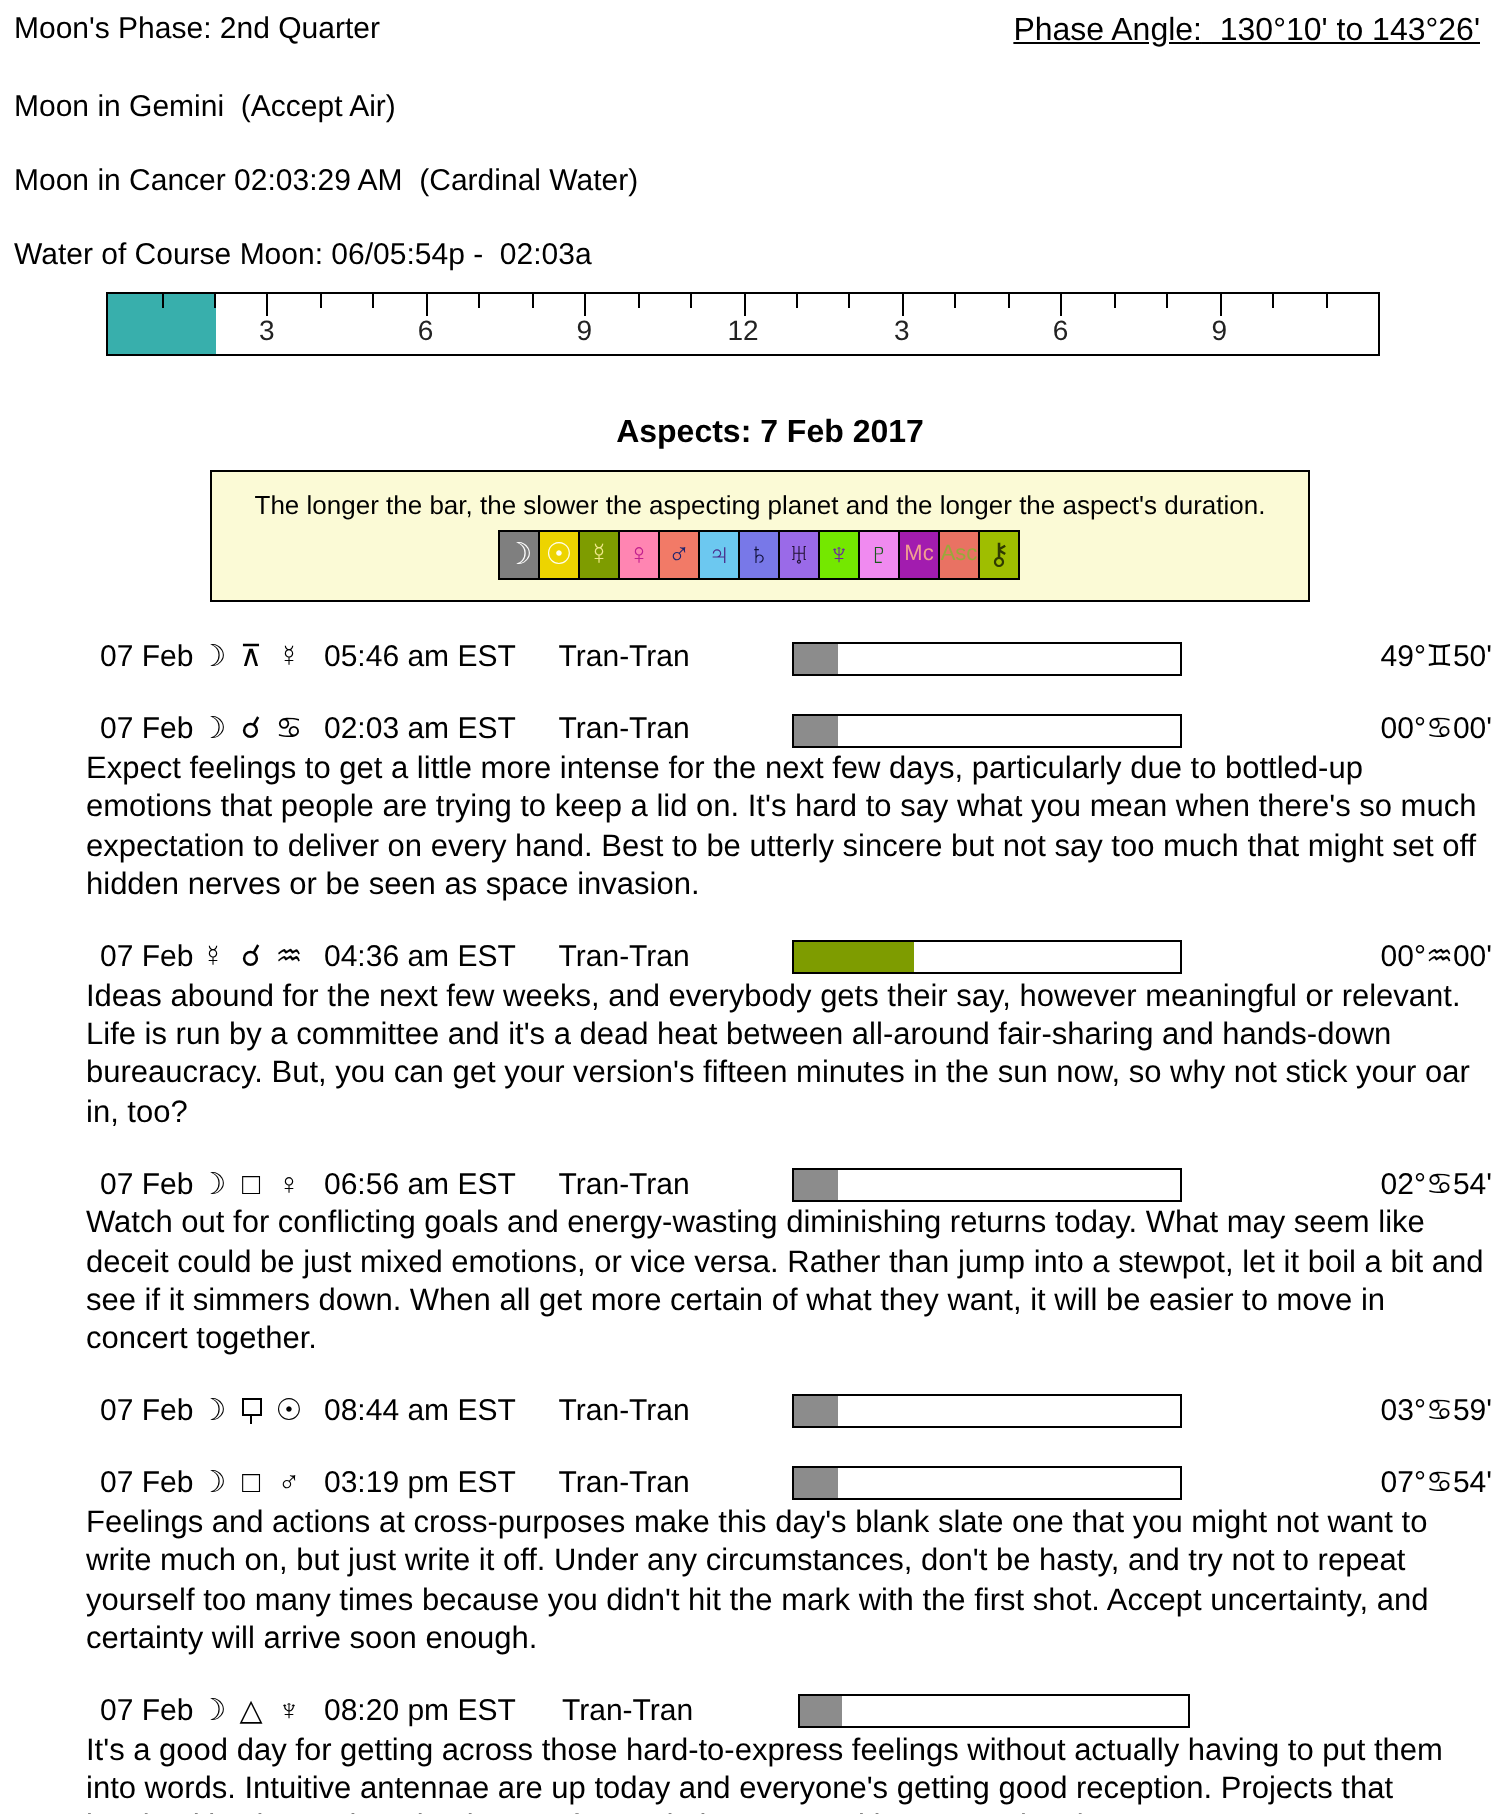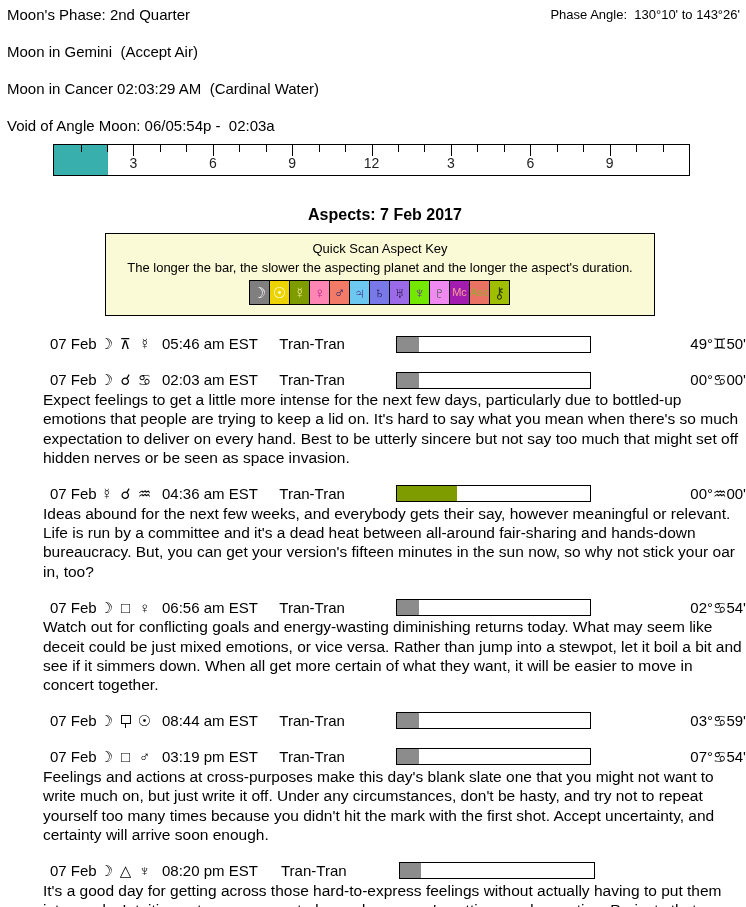--- a/index.html
+++ b/index.html
@@ -8,21 +8,21 @@
     font-family:"Liberation Sans","DejaVu Sans",sans-serif;
     color:#000; font-size:15px;
   }
   .page { padding:6px 0 0 0; }
 
   
   .hdr { padding:0 6px 0 7px; }
   .hdr-line { margin-top:20px; white-space:pre; }
   .hdr-line.first { margin-top:0; display:flex; justify-content:space-between; align-items:flex-start; }
   .b { font-weight:normal; }
-  .phase-angle { font-size:13px; padding-top:1px; white-space:pre; }
+  .phase-angle { font-size:16px; padding-top:1px; white-space:pre;text-decoration:underline; }
 
   
   .timeline {
     position:relative; margin:10px 0 0 53px;
     width:635px; height:30px;
     border:1px solid #000; background:#fff; box-sizing:content-box;
   }
   .void-block { position:absolute; left:0; top:0; height:30px; }
   .tick { position:absolute; top:0; width:1px; background:#000; }
   .tick.minor { height:7px; }
@@ -86,21 +86,21 @@
 
 <div class="page">
 
   <div class="hdr">
     <div class="hdr-line first">
       <div><span class="b">Moon's Phase:</span><span> 2nd Quarter</span></div>
       <div class="phase-angle"><span>Phase Angle:</span><span>  130°10' to 143°26'</span></div>
     </div>
     <div class="hdr-line"><span class="b">Moon in Gemini</span><span>  (Accept Air)</span></div>
     <div class="hdr-line"><span class="b">Moon in Cancer 02:03:29 AM</span><span>  (Cardinal Water)</span></div>
-    <div class="hdr-line"><span class="b">Void of Angle Moon:</span><span> 06/05:54p -  02:03a</span></div>
+    <div class="hdr-line"><span class="b">Water of Course Moon:</span><span> 06/05:54p -  02:03a</span></div>
   </div>
 
   <div class="timeline" id="timeline">
     <div class="void-block" id="void-block" style="width: 54.2px; background: rgb(56, 175, 172);"></div>
   <div class="tick minor" style="left: 26.5px;"></div>
       <div class="tick minor" style="left: 52.9px;"></div>
       <div class="tick major" style="left: 79.4px;"></div>
       <div class="tick minor" style="left: 105.8px;"></div>
       <div class="tick minor" style="left: 132.3px;"></div>
       <div class="tick major" style="left: 158.8px;"></div>
@@ -126,21 +126,20 @@
       <div class="tick-label" style="left: 238.1px;">9</div>
       <div class="tick-label" style="left: 317.5px;">12</div>
       <div class="tick-label" style="left: 396.9px;">3</div>
       <div class="tick-label" style="left: 476.3px;">6</div>
       <div class="tick-label" style="left: 555.6px;">9</div>
     </div>
 
   <div class="aspects-title">Aspects: 7 Feb 2017</div>
 
   <div class="keybox">
-    <div class="key-title">Quick Scan Aspect Key</div>
     <div class="key-sub">The longer the bar, the slower the aspecting planet and the longer the aspect's duration.</div>
     <div class="key-strip" id="key-strip">
   <div class="key-item" style="background: rgb(127, 127, 127);">
           <span class="key-glyph" style="color: rgb(255, 255, 255);">☽</span>
         </div>
 
   <div class="key-item" style="background: rgb(237, 212, 0);">
           <span class="key-glyph" style="color: rgb(255, 255, 238);">☉</span>
         </div>
 

